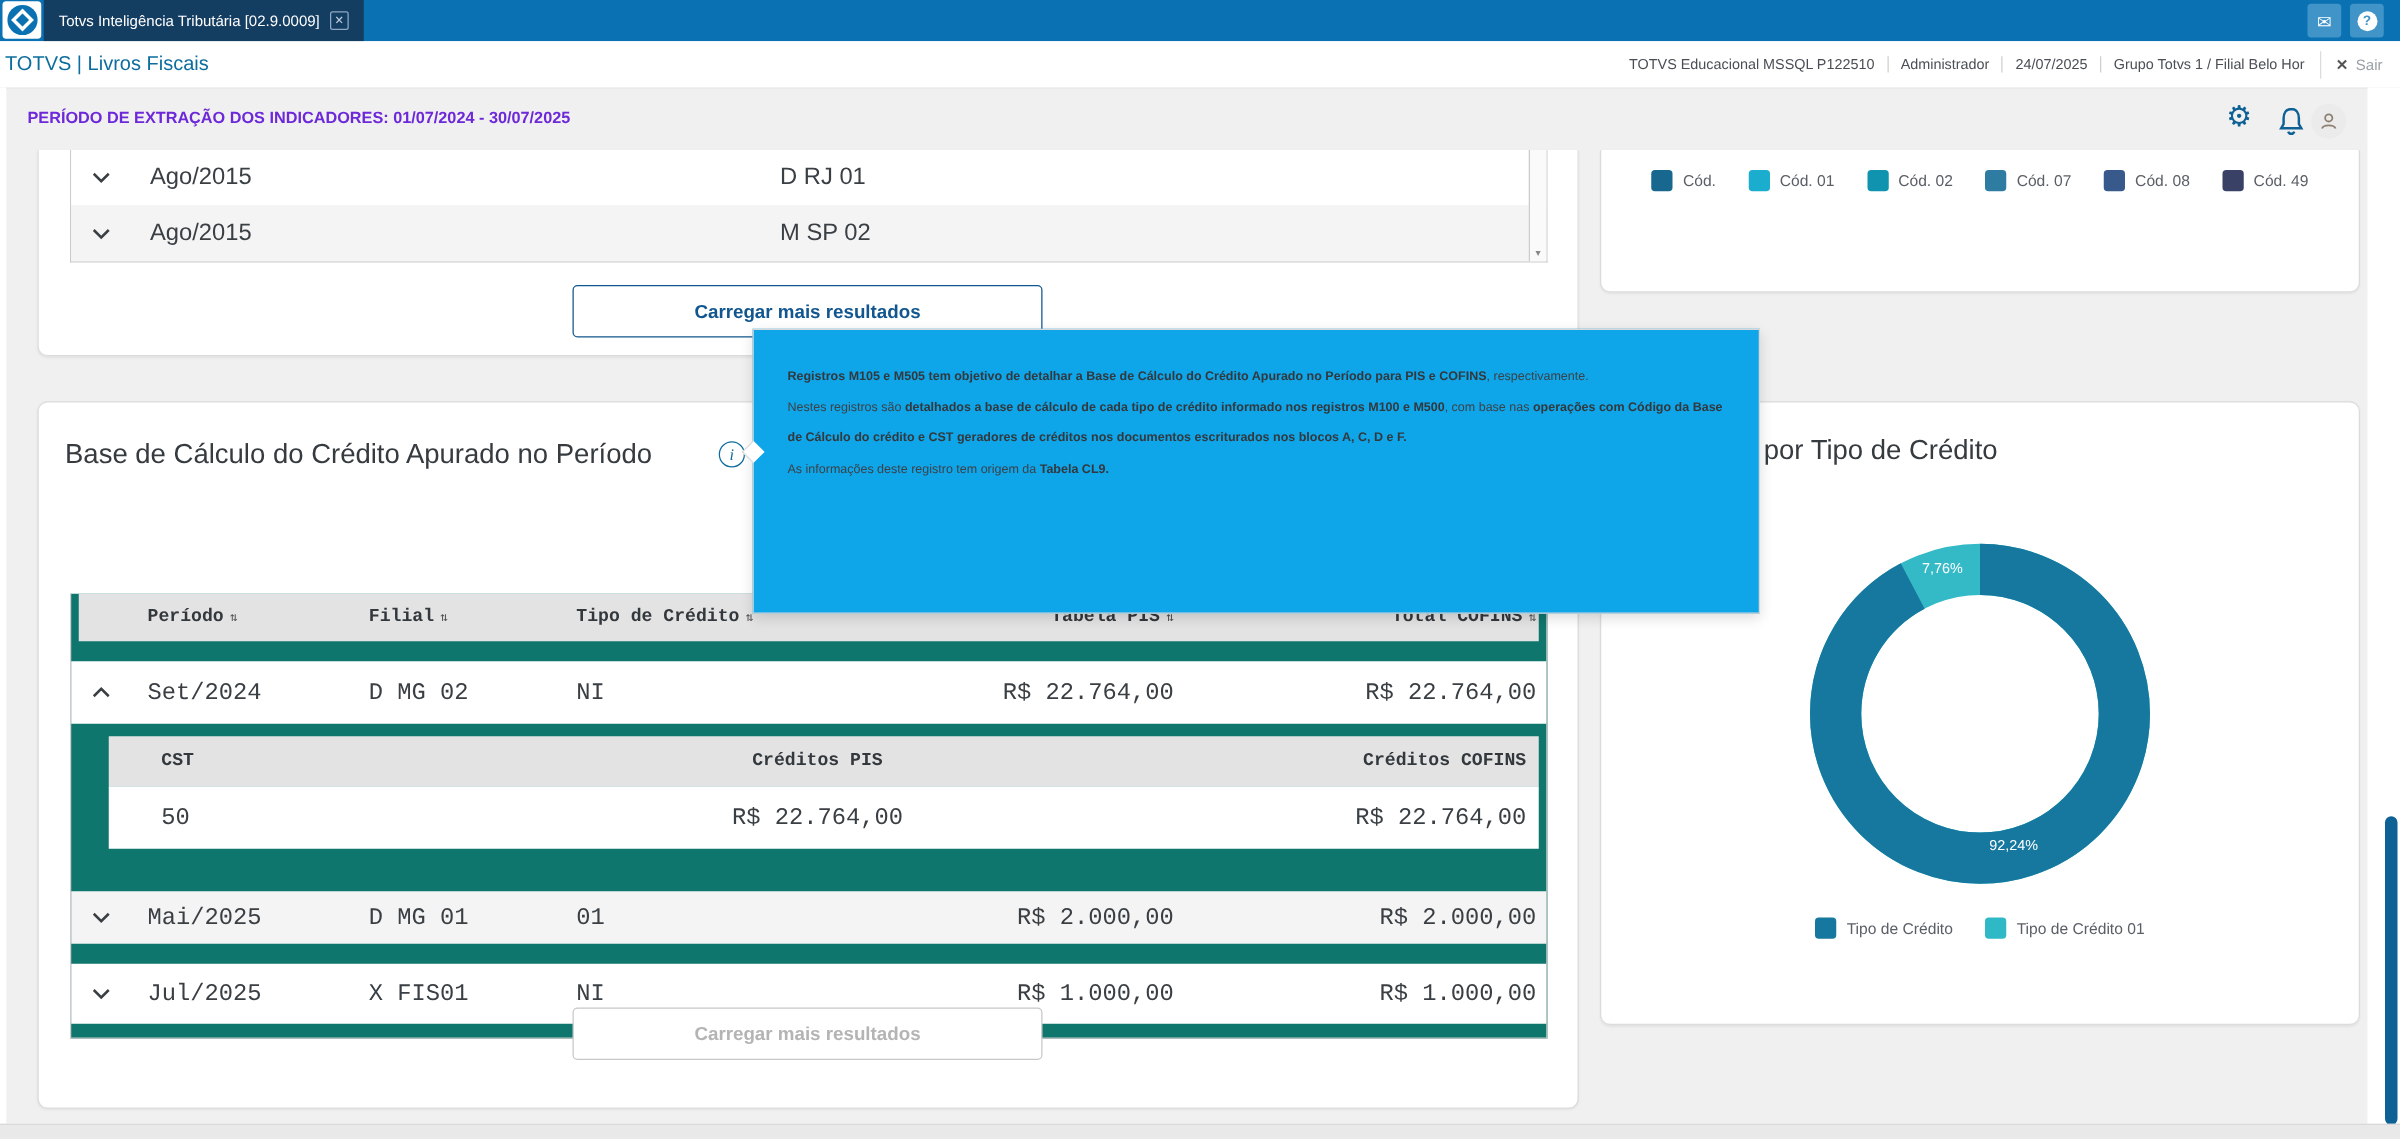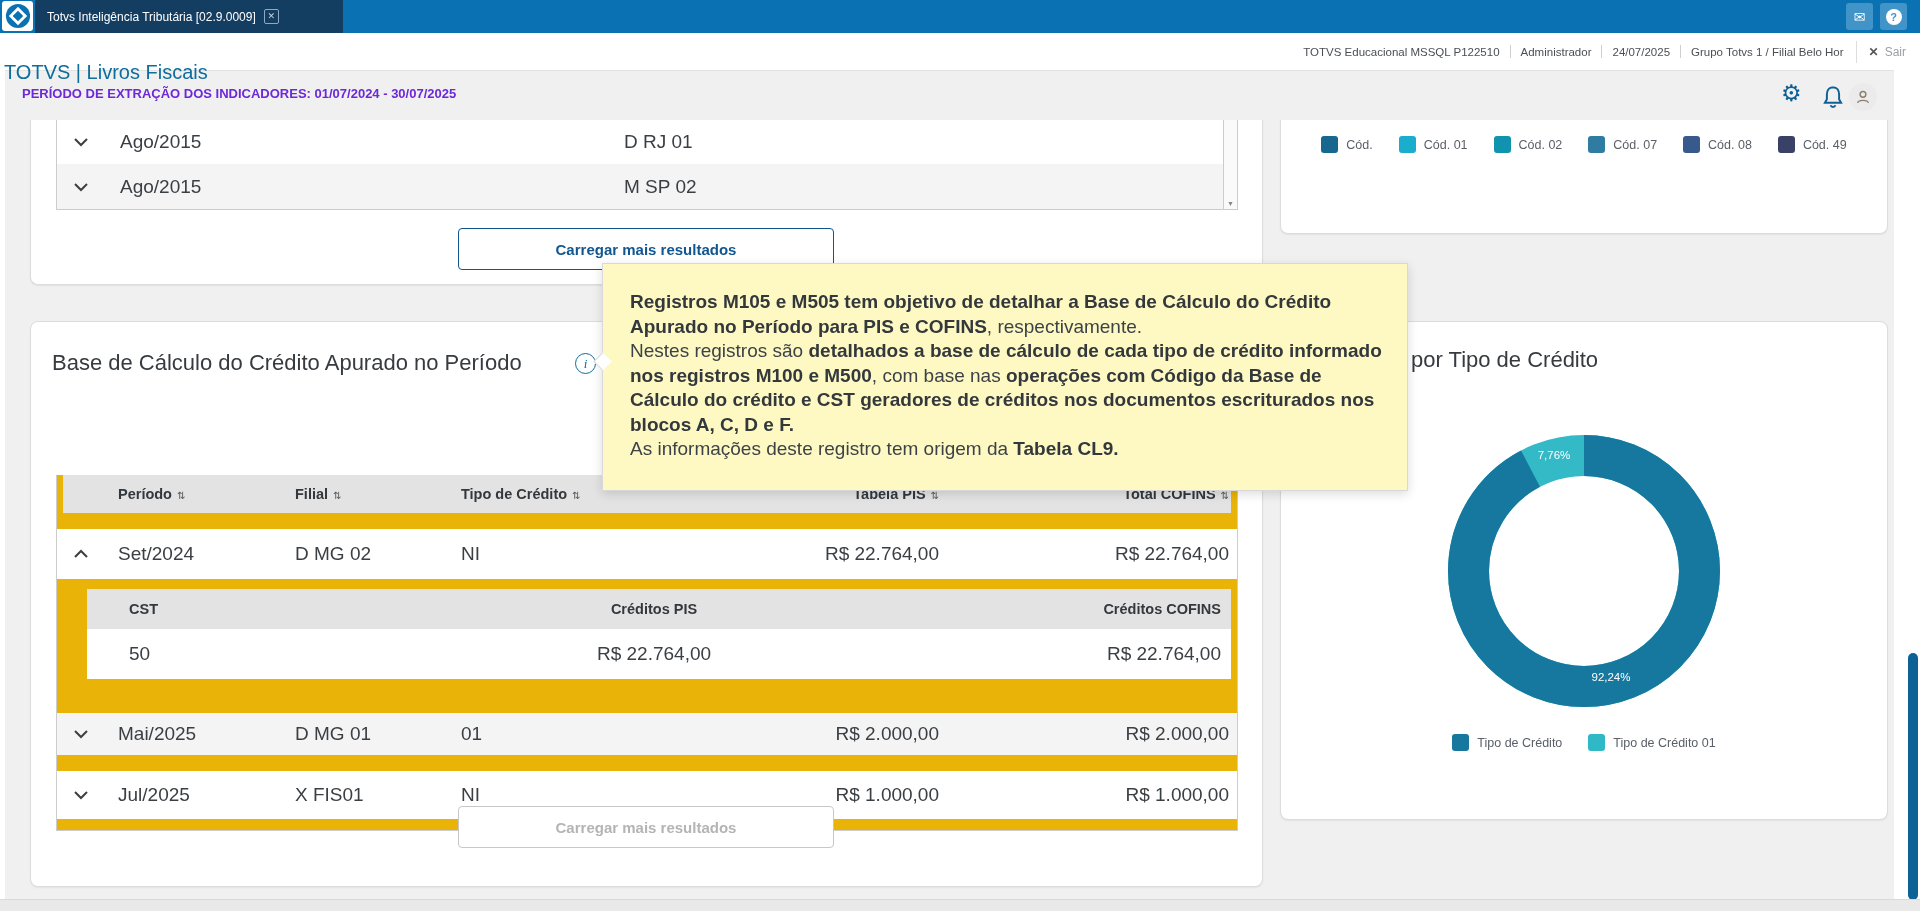--- a/index.html
+++ b/index.html
@@ -1,29 +1,29 @@
 <!DOCTYPE html>
 <html><head>
 <meta charset="utf-8">
 <style>
   html,body{margin:0;padding:0;}
   body{width:1920px;height:911px;background:#f0f0f0;font-family:"Liberation Sans",sans-serif;overflow:hidden;position:relative;}
   .abs{position:absolute;}
   
   .topbar{left:0;top:0;width:1920px;height:33px;background:#0a72b2;}
   .logo-tile{left:2px;top:1px;width:31px;height:30px;background:#fff;border-radius:3px;display:flex;align-items:center;justify-content:center;}
-  .tab{left:35px;top:0;width:308px;height:33px;background:#143d62;display:flex;align-items:center;padding-left:12px;box-sizing:border-box;color:#fff;font-size:12px;gap:8px;}
+  .tab{left:35px;top:0;width:256px;height:33px;background:#143d62;display:flex;align-items:center;padding-left:12px;box-sizing:border-box;color:#fff;font-size:12px;gap:8px;}
   .tab-close{width:13px;height:13px;border:1px solid #8fa9c4;border-radius:2px;color:#c3d2e0;font-size:9px;line-height:12px;text-align:center;flex:0 0 auto;}
   .bar-btn{top:3px;width:27px;height:27px;background:#4094c8;border-radius:3px;display:flex;align-items:center;justify-content:center;}
   .mail-btn{left:1846px;color:#fff;font-size:14px;}
   .help-btn{left:1880px;}
   .help-circle{width:16px;height:16px;border-radius:50%;background:#fff;color:#4094c8;font-size:11px;font-weight:bold;text-align:center;line-height:16px;}
   
   .header{left:0;top:33px;width:1920px;height:37px;background:#fff;border-bottom:1px solid #e2e2e2;}
-  .app-title{left:4px;top:0;height:37px;display:flex;align-items:center;font-size:20px;color:#0c6d9e;margin-top:21px;}
+  .app-title{left:4px;top:0;height:37px;display:flex;align-items:center;font-size:16px;color:#0c6d9e;}
   .hinfo{right:14px;top:0;height:37px;display:flex;align-items:center;font-size:11.5px;color:#4a4f55;}
   .hsep{width:1px;height:13px;background:#cfcfcf;margin:0 10px;}
   .hsep-big{width:1px;height:22px;background:#dcdcdc;margin:0 12px;}
   .sair{display:flex;align-items:center;gap:6px;color:#9aa0a6;font-size:12px;}
   .sair .x{color:#555;font-size:12px;font-weight:bold;}
   
   .period-label{left:22px;top:86px;font-size:13px;font-weight:bold;color:#6d28d9;}
   .gear{left:1781px;top:82px;font-size:23px;color:#0e6195;line-height:23px;}
   .bell{left:1822px;top:85px;}
   .avatar{left:1849px;top:83px;width:28px;height:28px;border-radius:50%;background:#ebebeb;display:flex;align-items:center;justify-content:center;}
@@ -53,21 +53,21 @@
   .vscroll-inner{position:absolute;right:0;top:0;width:14px;height:100%;background:#fafafa;border-left:1px solid #ccc;box-sizing:border-box;}
   .vscroll-inner .arr{position:absolute;bottom:2px;left:0;width:100%;text-align:center;font-size:7px;color:#888;}
   .btn{position:absolute;width:376px;height:42px;box-sizing:border-box;border-radius:4px;background:#fff;display:flex;align-items:center;justify-content:center;font-size:15px;font-weight:bold;}
   .btn-blue{border:1px solid #11568f;color:#11568f;}
   .btn-gray{border:1px solid #c7c7c7;color:#b4b4b4;}
   
   .leg-row{display:flex;justify-content:center;align-items:center;gap:26px;width:100%;}
   .leg-item{display:flex;align-items:center;gap:8px;font-size:12.5px;color:#5a5f66;}
   .leg-sq{width:17px;height:17px;border-radius:3px;flex:0 0 auto;}
   
-  .tooltip{left:602px;top:263px;width:806px;height:228px;background:#fef9c3;border:1px solid #d8d8d8;box-shadow:0 3px 10px rgba(0,0,0,.14);z-index:50;box-sizing:border-box;padding:26px 24px 0 27px;font-size:19px;line-height:24.5px;color:#3c4248;}
+  .tooltip{left:602px;top:263px;width:806px;height:228px;background:#0ea5e9;border:1px solid #d8d8d8;box-shadow:0 3px 10px rgba(0,0,0,.14);z-index:50;box-sizing:border-box;padding:26px 24px 0 27px;font-size:10px;line-height:24.5px;color:#3c4248;}
   .tooltip b{color:#33383d;}
   .tt-arrow{position:absolute;left:-7px;top:91px;width:12px;height:12px;background:#fff;border-left:1px solid #d8d8d8;border-bottom:1px solid #d8d8d8;transform:rotate(45deg);}
   
   .sec-title{font-size:22px;color:#363b40;}
   .info-icon{position:absolute;left:544px;top:31px;width:21px;height:21px;border:1.6px solid #0c6d9e;border-radius:50%;box-sizing:border-box;color:#0c6d9e;font-family:"Liberation Serif",serif;font-size:13px;font-style:italic;display:flex;align-items:center;justify-content:center;}
   
   .slice-label{position:absolute;width:60px;text-align:center;color:#fff;font-size:11.5px;}
   
   .v-track{left:1894px;top:70px;width:26px;height:829px;background:#fff;}
   .v-thumb{left:1908px;top:653px;width:10px;height:247px;background:#0e6195;border-radius:5px;}
@@ -188,21 +188,21 @@
     </span>
   </div>
 </div>
 
 <div class="abs card card-full card-bl">
   <div class="abs sec-title" style="left:21px;top:28px;">Base de Cálculo do Crédito Apurado no Período</div>
   <div class="info-icon">
       <span>i</span>
     </div>
 
-  <div class="abs" style="left:25px;top:153px;width:1182px;height:356px;border:1px solid #ccc;border-top:none;box-sizing:border-box;background:#eab308;">
+  <div class="abs" style="left:25px;top:153px;width:1182px;height:356px;border:1px solid #ccc;border-top:none;box-sizing:border-box;background:#0f766e;font-family:Liberation Mono, monospace;">
 
     <div class="band g-band" style="height:38px;margin-top:0;">
       <span></span>
       <span class="hdr-cell p13">
         <span>Período</span>
         <span class="sort">⇅</span>
       </span>
       <span class="hdr-cell p15">
         <span>Filial</span>
         <span class="sort">⇅</span>

